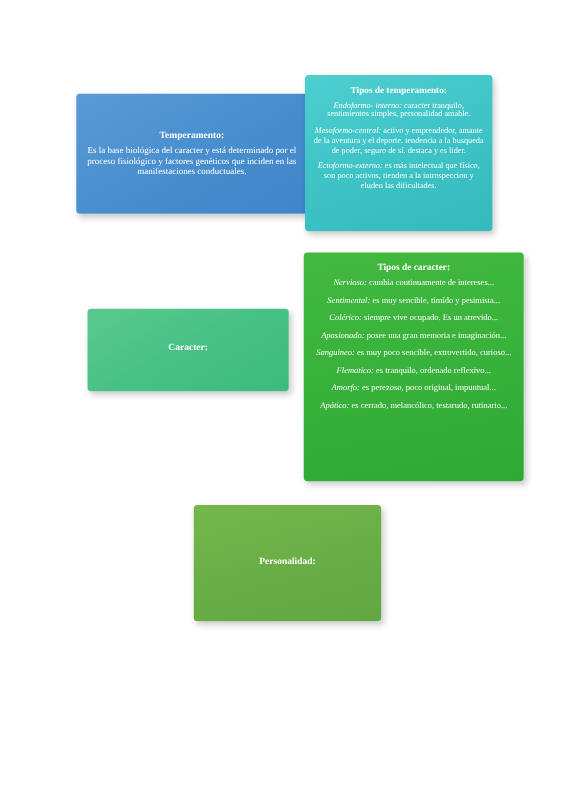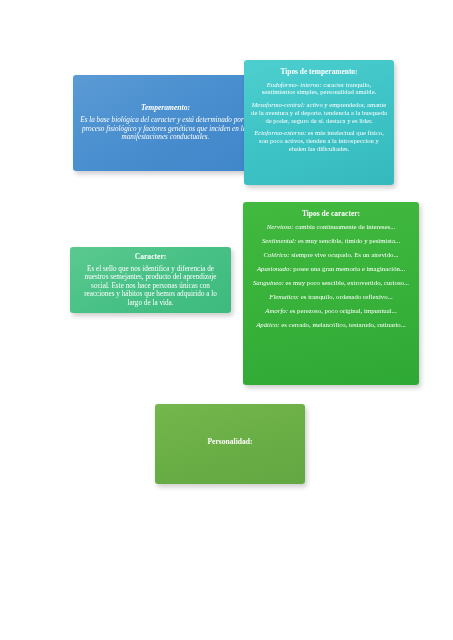--- a/index.html
+++ b/index.html
@@ -54,27 +54,26 @@
   .card p + p {
     margin-top: 5px;
   }
 
   .term {
     font-style: italic;
   }
 
   
   #card-temperamento {
-    left: 73px;
+    left: 61px;
     top: 75px;
     width: 185px;
     height: 96px;
     background: linear-gradient(150deg, #5b9bd5 0%, #4a8fcf 45%, #3f86c9 100%);
     font-size: 7.2px;
-    font-style: italic;
   }
   #card-temperamento .title { font-size: 7.6px; }
 
   
   #card-tipos-temperamento {
     left: 244px;
     top: 60px;
     width: 150px;
     height: 125px;
     background: linear-gradient(160deg, #4ecfcf 0%, #3ec3c6 50%, #35b9bd 100%);
@@ -107,21 +106,21 @@
     padding-top: 8px;
   }
   #card-tipos-caracter .title { font-size: 7.5px; margin-bottom: 4px; }
   #card-tipos-caracter p + p { margin-top: 6px; }
 
   
   #card-personalidad {
     left: 155px;
     top: 404px;
     width: 150px;
-    height: 80px;
+    height: 93px;
     background: linear-gradient(165deg, #74b74c 0%, #6aae46 50%, #62a742 100%);
     font-size: 7.2px;
   }
   #card-personalidad .title { font-size: 7.6px; }
 </style>
 </head>
 <body>
 
 <div class="page">
 
@@ -132,21 +131,20 @@
 
   <div class="card" id="card-tipos-temperamento">
     <span class="title">Tipos de temperamento:</span>
     <p><span class="term">Endoformo- interno:</span><span> caracter tranquilo, sentimientos simples, personalidad amable.</span></p>
     <p><span class="term">Mesoformo-central:</span><span> activo y emprendedor, amante de la aventura y el deporte. tendencia a la busqueda de poder, seguro de sí. destaca y es lider.</span></p>
     <p><span class="term">Ectoformo-externo:</span><span> es más intelectual que físico, son poco activos, tienden a la introspeccion y eluden las dificultades.</span></p>
   </div>
 
   <div class="card" id="card-caracter">
     <span class="title">Caracter:</span>
-    <p>Es el sello que nos identifica y diferencia de nuestros semejantes, producto del aprendizaje social. Este nos hace personas únicas con reacciones y hábitos que hemos adquirido a lo largo de la vida.</p>
   </div>
 
   <div class="card" id="card-tipos-caracter">
     <span class="title">Tipos de caracter:</span>
     <p><span class="term">Nervioso:</span><span> cambia continuamente de intereses...</span></p>
     <p><span class="term">Sentimental:</span><span> es muy sencible, timído y pesimista...</span></p>
     <p><span class="term">Colérico:</span><span> siempre vive ocupado. Es un atrevido...</span></p>
     <p><span class="term">Apasionado:</span><span> posee una gran memoria e imaginación...</span></p>
     <p><span class="term">Sanguineo:</span><span> es muy poco sencible, extrovertido, curioso...</span></p>
     <p><span class="term">Flematico:</span><span> es tranquilo, ordenado reflexivo...</span></p>

